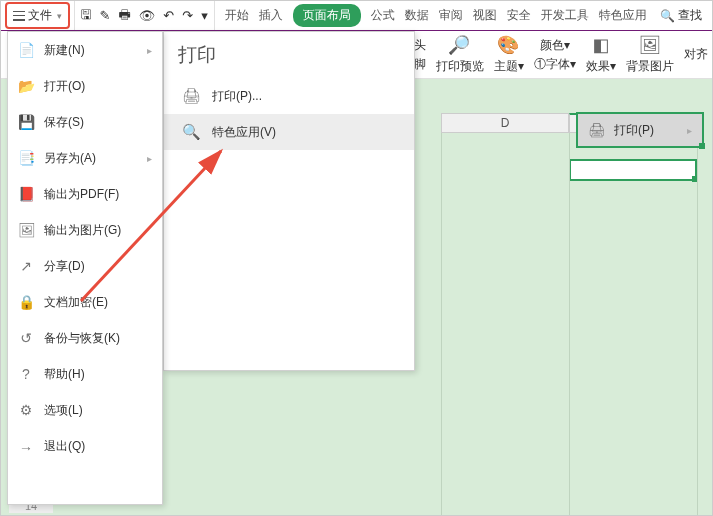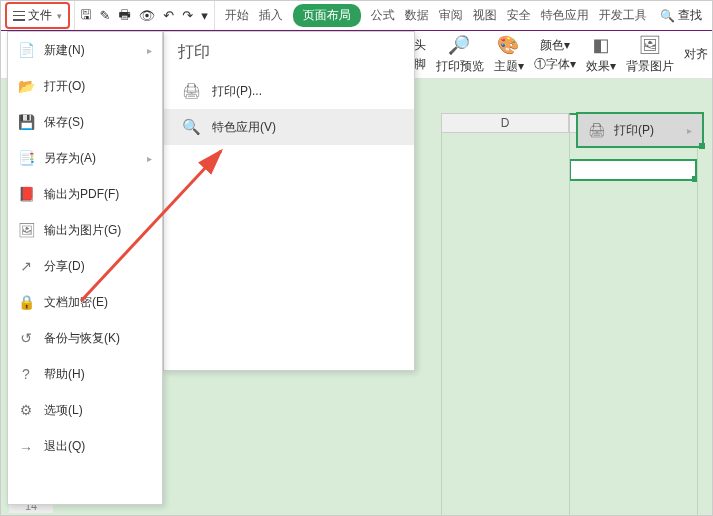--- a/index.html
+++ b/index.html
@@ -26,21 +26,21 @@
 .sel{position:absolute;left:568px;top:80px;width:128px;height:22px;border:2px solid #2e9e5b;background:#fff}
 .sel::after{content:"";position:absolute;right:-3px;bottom:-3px;width:6px;height:6px;background:#2e9e5b}
 .grid-v{position:absolute;top:54px;bottom:0;width:1px;background:#bfd4bf}
 .rownum{position:absolute;left:8px;bottom:2px;font-size:11px;color:#888;background:#eee;padding:1px 16px}
 .menu1{position:absolute;left:6px;top:30px;width:156px;bottom:10px;background:#fff;border:1px solid #d0d0d0;box-shadow:2px 2px 6px rgba(0,0,0,0.15);z-index:10}
 .menu1 .item{display:flex;align-items:center;height:36px;padding:0 10px;gap:10px;cursor:pointer;color:#444}
 .menu1 .item.sel{background:#d8d8d8}
 .menu1 .item .ic{width:16px;text-align:center;color:#777;font-size:14px}
 .menu1 .item .arr{margin-left:auto;color:#aaa;font-size:10px}
 .menu2{position:absolute;left:162px;top:30px;width:252px;height:340px;background:#fff;border:1px solid #d0d0d0;box-shadow:2px 2px 6px rgba(0,0,0,0.15);z-index:9}
-.menu2 .hdr{padding:10px 14px;color:#555;font-size:16px}
+.menu2 .hdr{padding:10px 14px;color:#555;font-size:19px}
 .menu2 .item{display:flex;align-items:center;height:36px;padding:0 18px;gap:12px;cursor:pointer;color:#444}
 .menu2 .item.hover{background:#ededed}
 .menu2 .item .ic{width:18px;text-align:center;color:#777;font-size:15px}
 .arrow{position:absolute;z-index:20;pointer-events:none}
 </style>
 </head>
 <body>
 
 <div class="toolbar">
   <div class="file-btn">
@@ -63,22 +63,22 @@
   </div>
   <div class="tabs">
     <span class="tab">开始</span>
     <span class="tab">插入</span>
     <span class="tab active">页面布局</span>
     <span class="tab">公式</span>
     <span class="tab">数据</span>
     <span class="tab">审阅</span>
     <span class="tab">视图</span>
     <span class="tab">安全</span>
+    <span class="tab">开发工具</span>
     <span class="tab">特色应用</span>
-    <span class="tab">开发工具</span>
   </div>
   <div class="search">
     <span>🔍</span>
     <span>查找</span>
   </div>
 </div>
 
 <div class="ribbon">
   <div class="rgrp small">
       <span>标题或表头</span>

